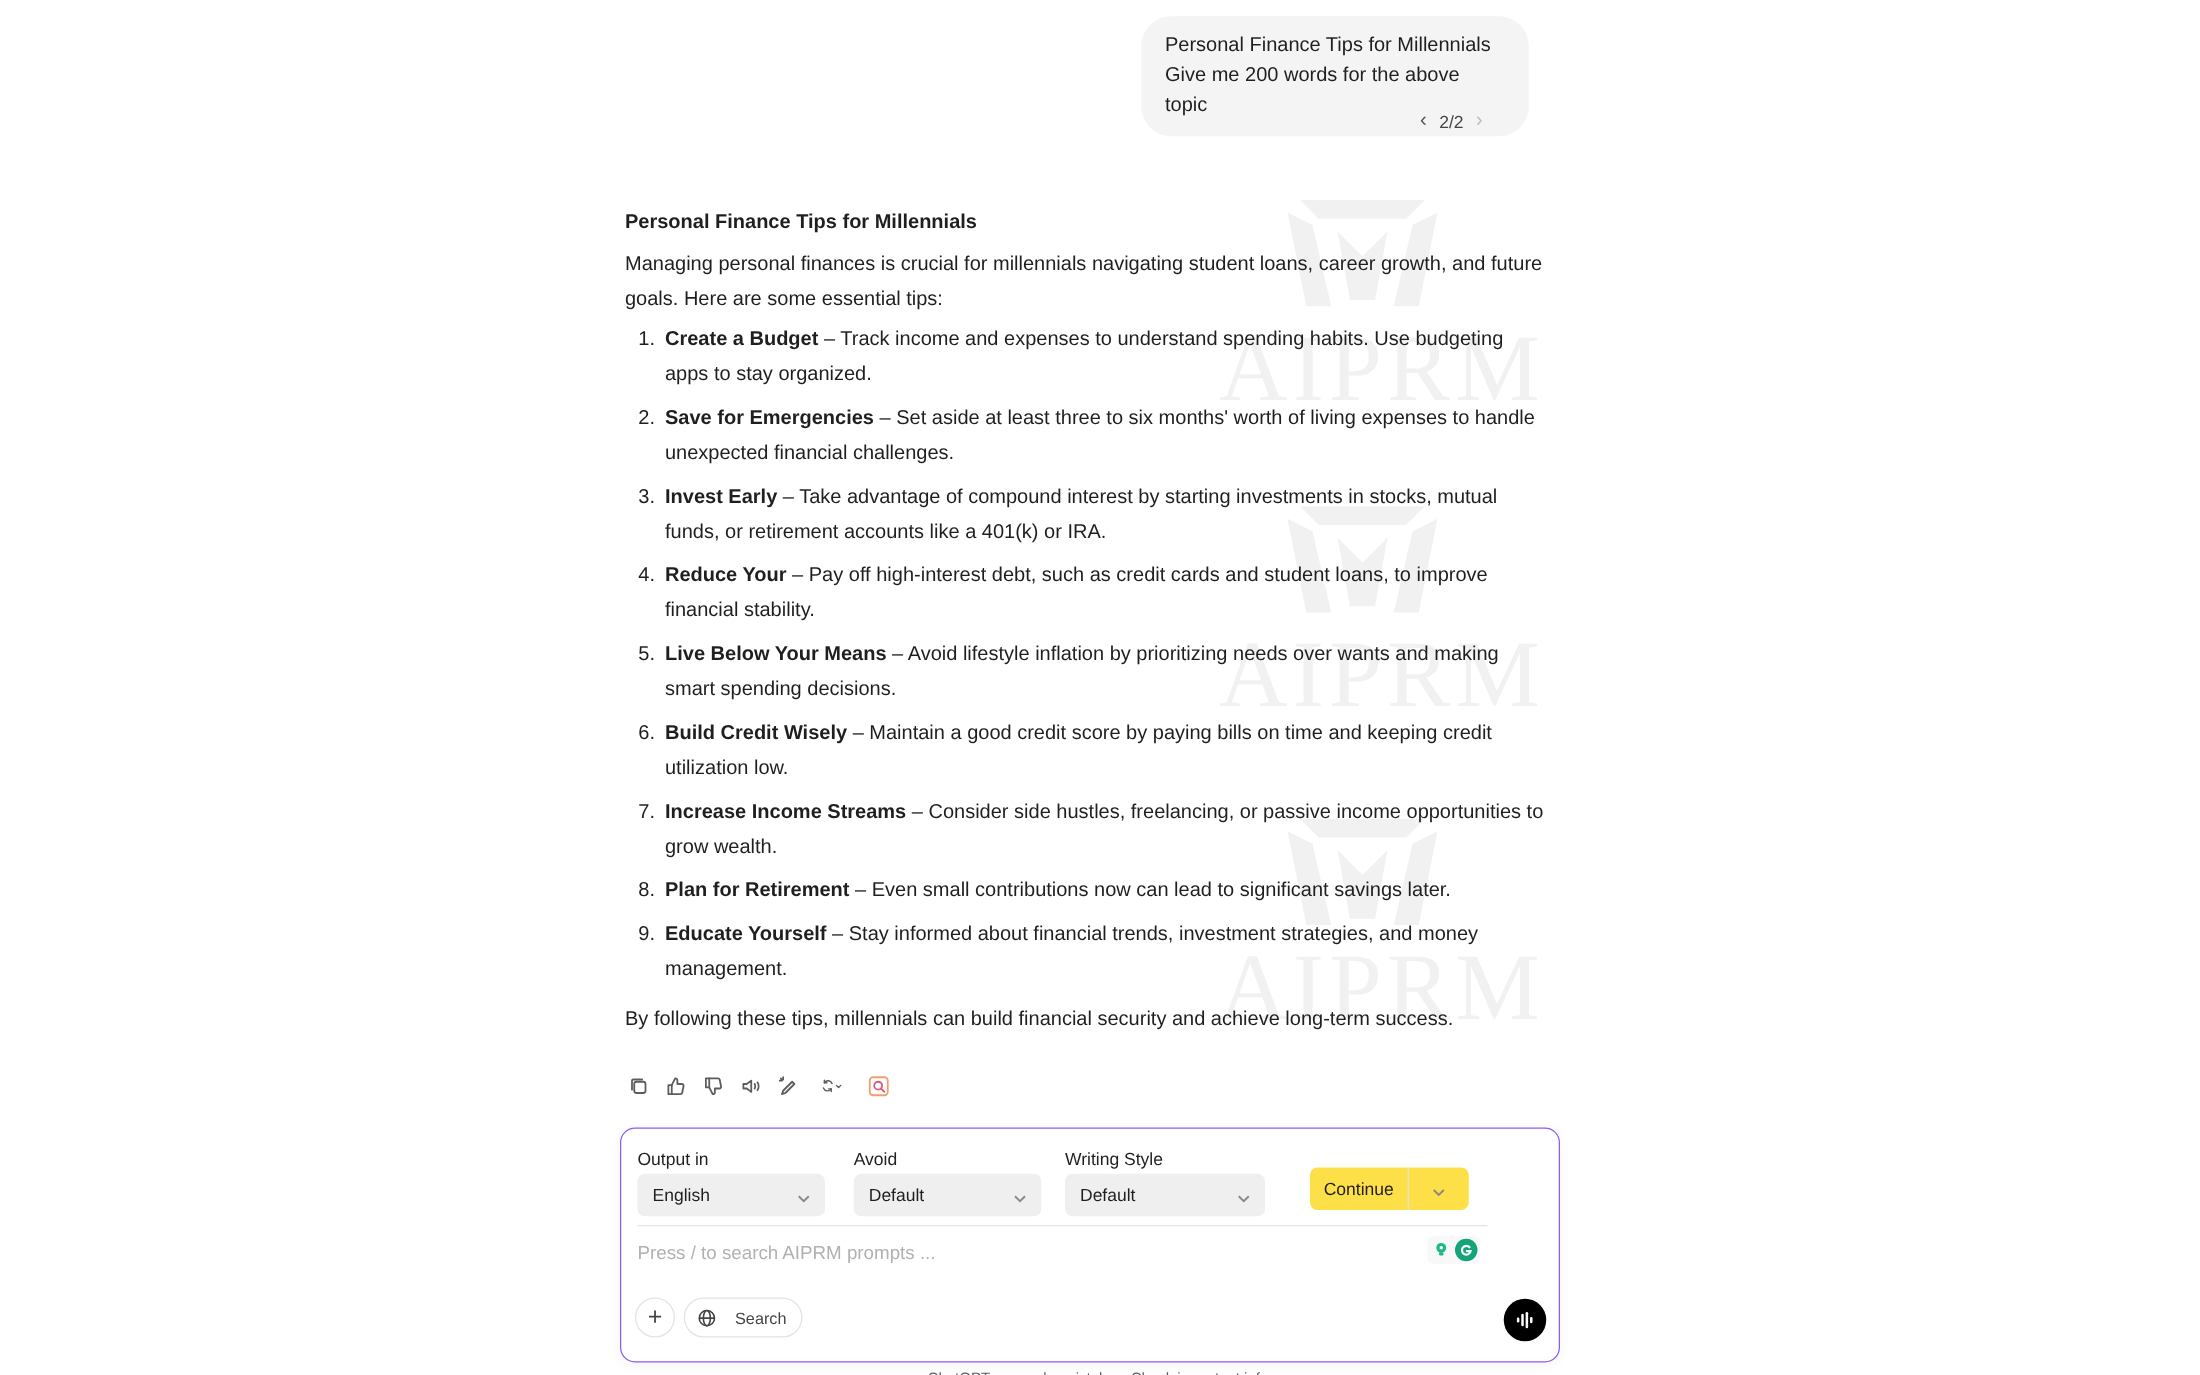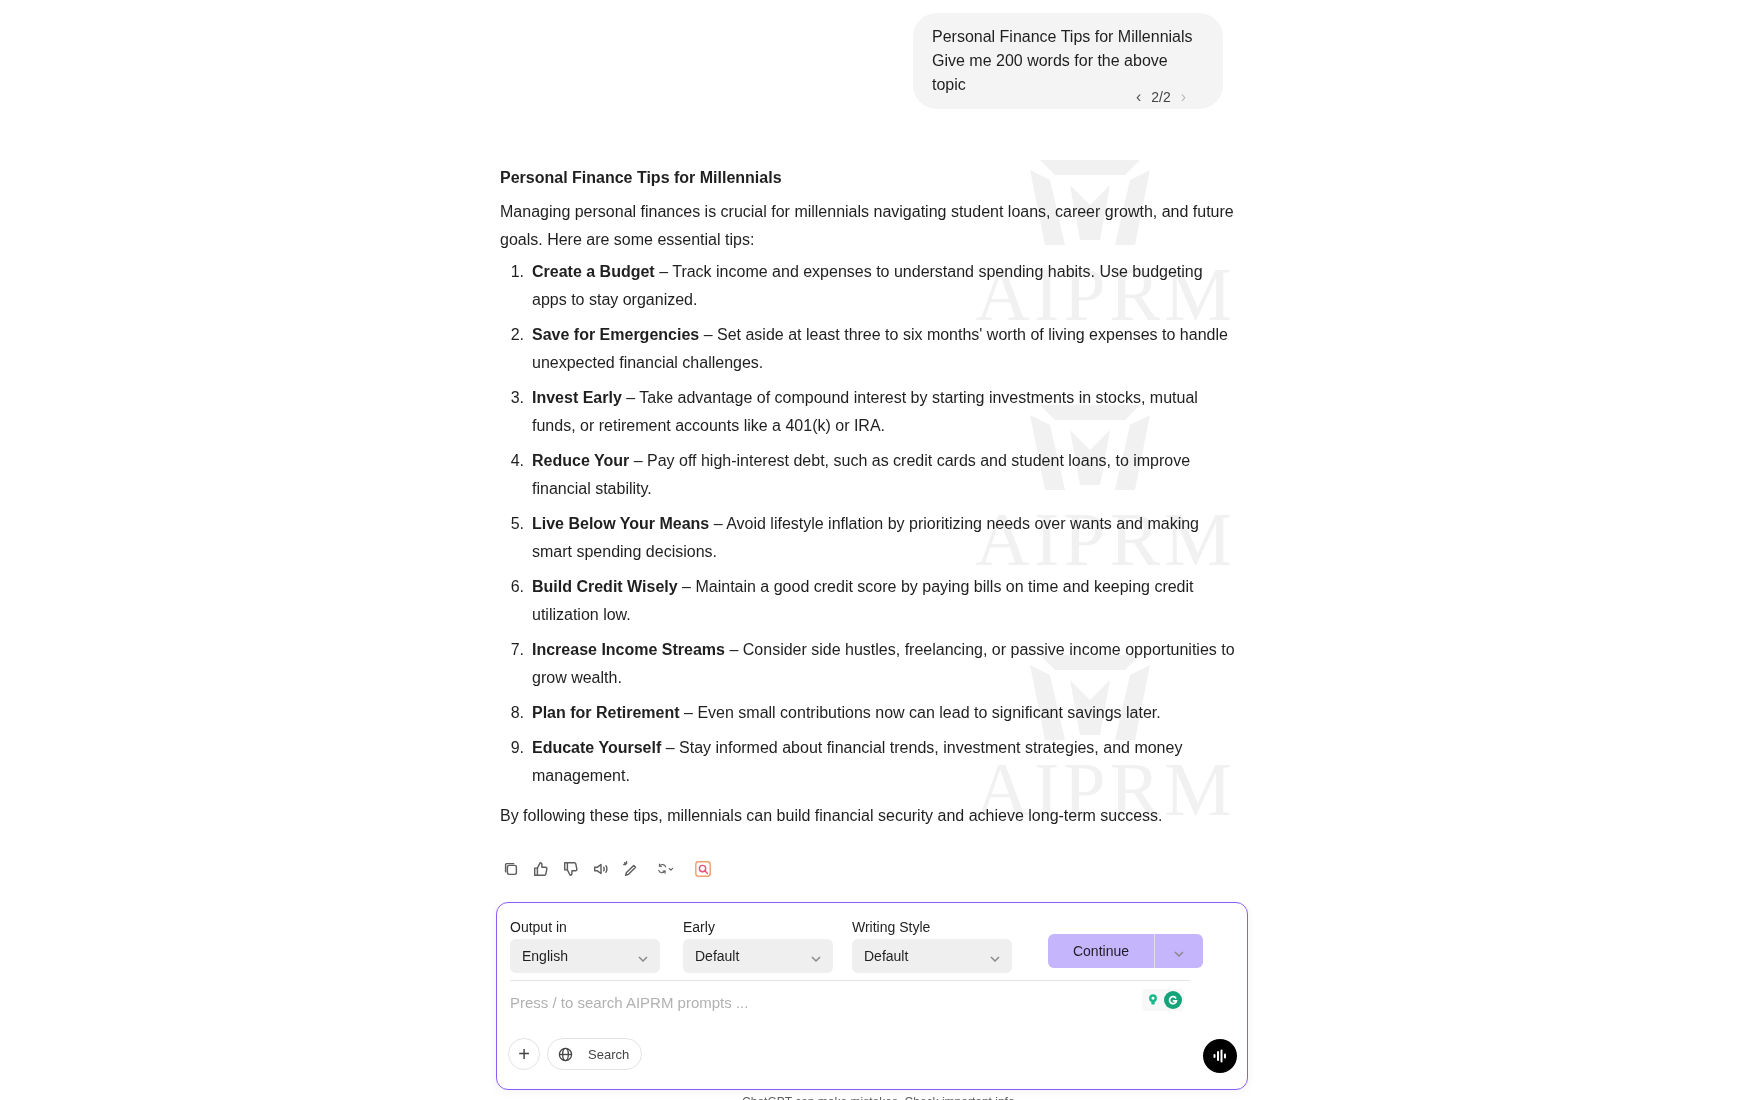--- a/index.html
+++ b/index.html
@@ -27,21 +27,21 @@
   .actions { position: absolute; top: 858px; left: 500px; display: flex; gap: 8px; align-items: center; }
   .actions .act { width: 22px; height: 22px; display: flex; align-items: center; justify-content: center; cursor: pointer; }
   .actions svg { width: 18px; height: 18px; stroke: #5d5d5d; fill: none; stroke-width: 1.6; stroke-linecap: round; stroke-linejoin: round; }
 
   .composer { position: absolute; top: 902px; left: 496px; width: 752px; height: 188px; border: 1px solid #8b5cf6; border-radius: 12px; background: #fff; box-shadow: 0 2px 10px rgba(0,0,0,0.05); }
   .opt-group { position: absolute; top: 16px; }
   .opt-label { font-size: 14px; color: #1f1f1f; margin-bottom: 4px; line-height: 16px; }
   .select { height: 34px; background: #efefef; border-radius: 6px; display: flex; align-items: center; justify-content: space-between; padding: 0 12px; font-size: 14px; color: #1f1f1f; cursor: pointer; }
   .chev { width: 10px; height: 10px; }
   .chev svg { width: 10px; height: 10px; stroke: #888; fill: none; stroke-width: 1.5; }
-  .continue { position: absolute; top: 31px; left: 551px; width: 155px; height: 34px; background: #c4b5fd; border-radius: 6px; display: flex; align-items: center; font-size: 14px; color: #1f1f1f; }
+  .continue { position: absolute; top: 31px; left: 551px; width: 127px; height: 34px; background: #fde047; border-radius: 6px; display: flex; align-items: center; font-size: 14px; color: #1f1f1f; }
   .continue .main { flex: 1; text-align: center; font-weight: 400; height: 100%; display: flex; align-items: center; justify-content: center; border-right: 1px solid #e2e2e2; cursor: pointer; }
   .continue .drop { width: 48px; display: flex; align-items: center; justify-content: center; cursor: pointer; height: 100%; }
   .divider { position: absolute; top: 77px; left: 13px; width: 680px; height: 1px; background: #e4e4e4; }
   .prompt-input { position: absolute; top: 86px; left: 13px; width: 600px; height: 26px; border: none; outline: none; font-size: 15px; color: #4c1d95; font-family: "Liberation Sans", sans-serif; background: transparent; }
   .prompt-input::placeholder { color: #b1b1b1; }
   .ext-icons { position: absolute; top: 86px; left: 645px; display: flex; gap: 2px; background: #f8f8f8; border-radius: 4px; padding: 2px; }
   .ext-icons .e { width: 18px; height: 18px; border-radius: 50%; display: flex; align-items: center; justify-content: center; }
   .plus-btn { position: absolute; top: 135px; left: 11px; width: 32px; height: 32px; border: 1px solid #e3e3e3; border-radius: 50%; display: flex; align-items: center; justify-content: center; font-size: 20px; color: #444; cursor: pointer; }
   .search-btn { position: absolute; top: 135px; left: 50px; height: 32px; padding: 0 12px 0 10px; border: 1px solid #e3e3e3; border-radius: 16px; display: flex; align-items: center; gap: 15px; font-size: 13px; color: #444; cursor: pointer; }
   .search-btn svg { width: 15px; height: 15px; stroke: #444; fill: none; stroke-width: 1.4; }
@@ -196,21 +196,21 @@
   <div class="opt-group" style="left:13px; width:150px;">
     <div class="opt-label">Output in</div>
     <div class="select">
       <span>English</span>
       <span class="chev"><svg viewBox="0 0 10 10">
             <path d="M1 3l4 4 4-4"></path>
           </svg></span>
     </div>
   </div>
   <div class="opt-group" style="left:186px; width:150px;">
-    <div class="opt-label">Early</div>
+    <div class="opt-label">Avoid</div>
     <div class="select">
       <span>Default</span>
       <span class="chev"><svg viewBox="0 0 10 10">
             <path d="M1 3l4 4 4-4"></path>
           </svg></span>
     </div>
   </div>
   <div class="opt-group" style="left:355px; width:160px;">
     <div class="opt-label">Writing Style</div>
     <div class="select">

